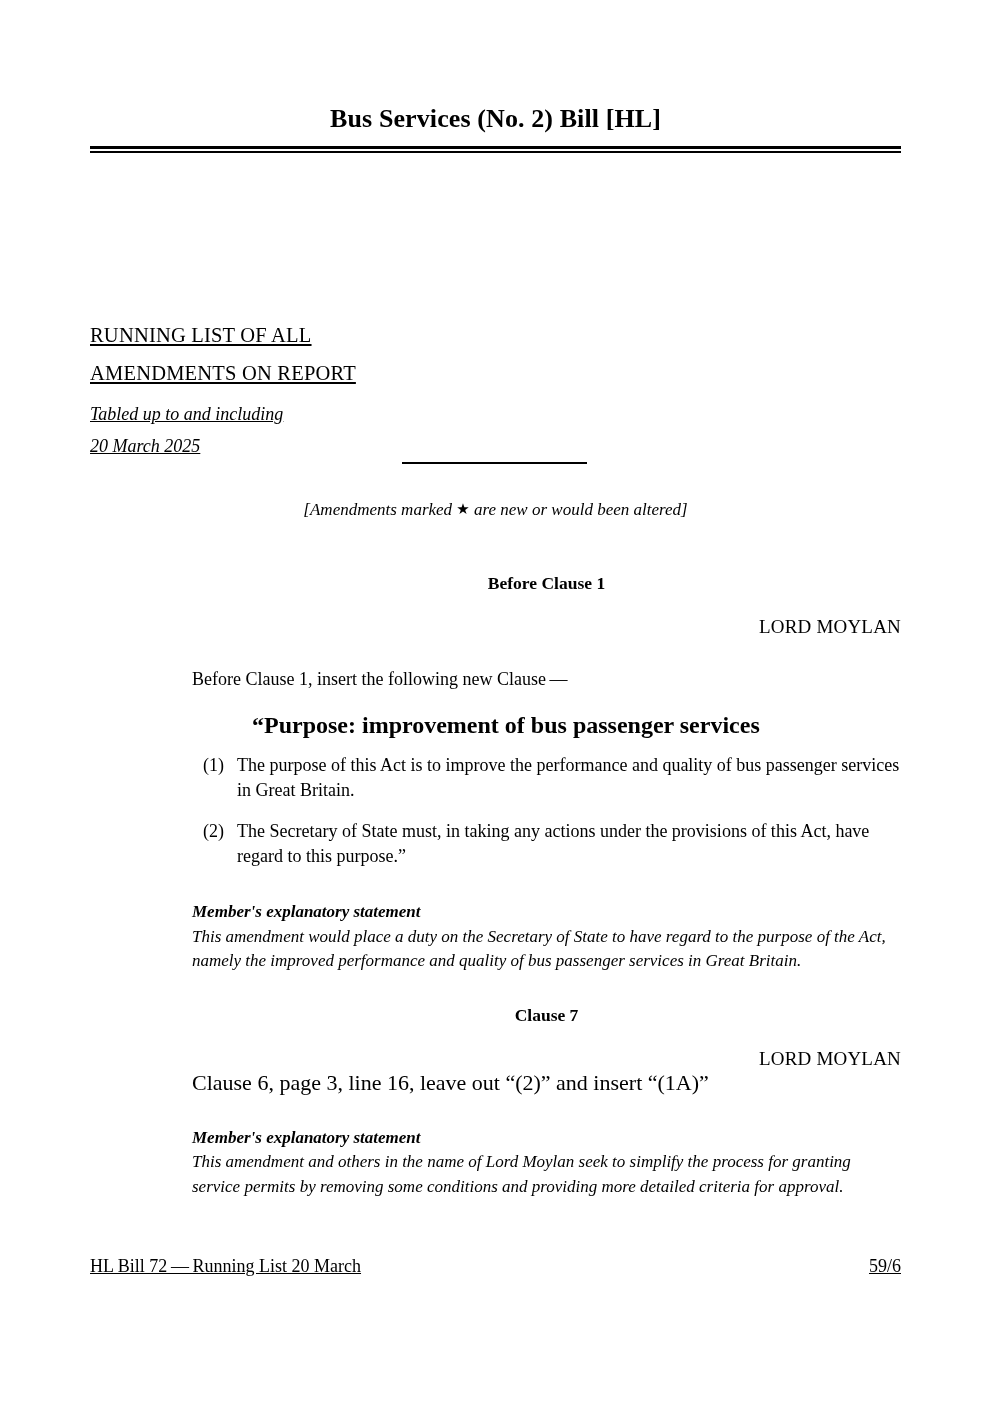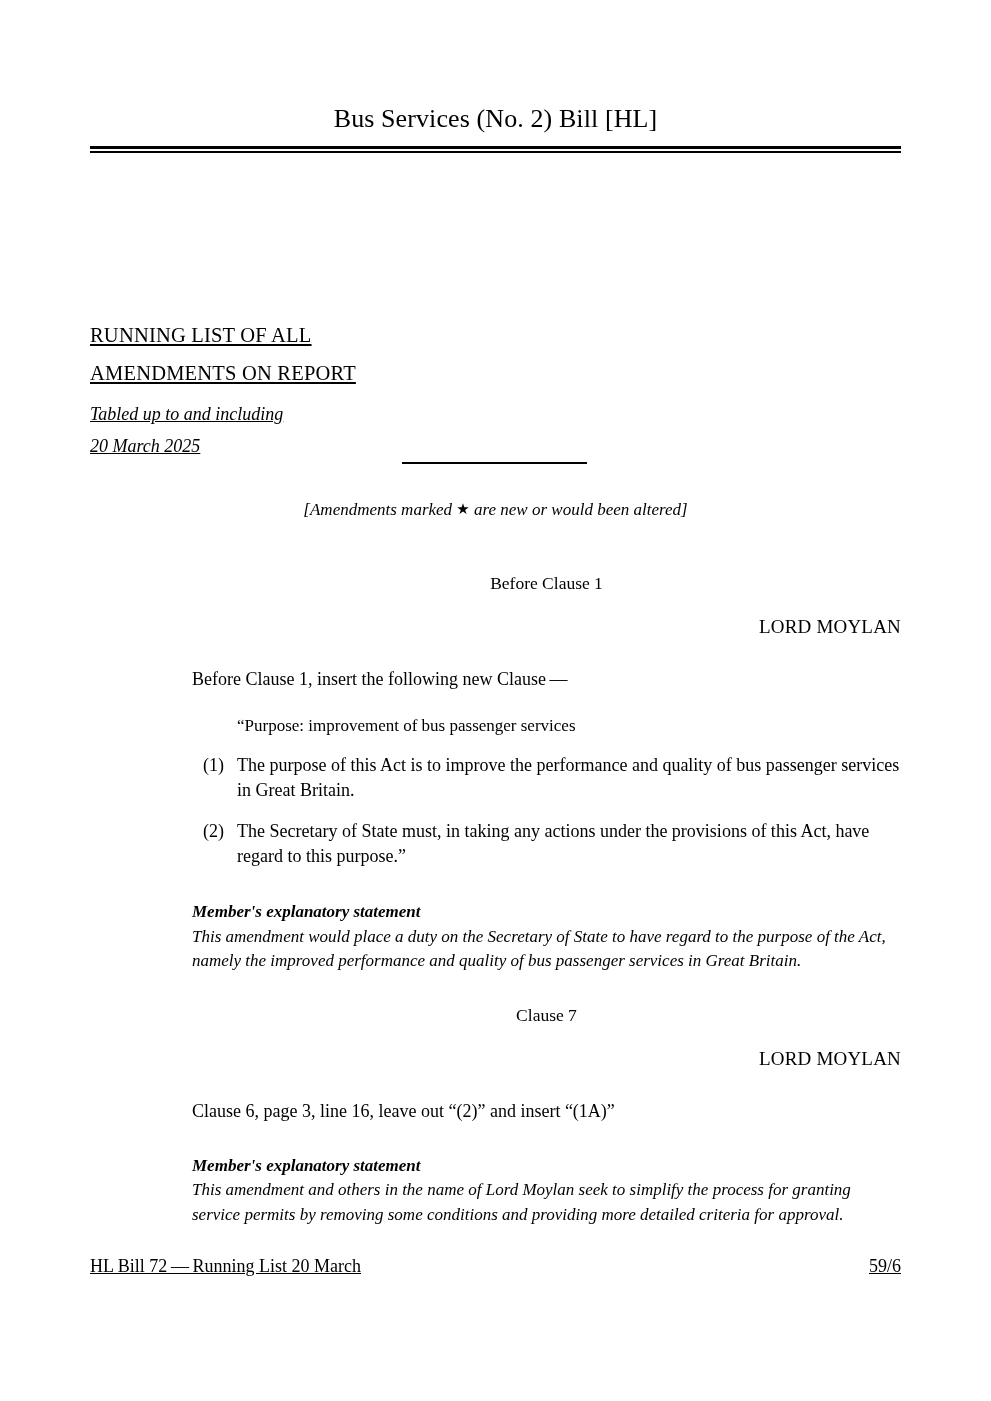--- a/index.html
+++ b/index.html
@@ -21,21 +21,21 @@
   }
 
   
   .bill-title {
     position: absolute;
     left: 90px;
     top: 104px;
     width: 811px;
     text-align: center;
     font-size: 26px;
-    font-weight: normal;
+    font-weight: bold;
     letter-spacing: 0.1px;
   }
   .title-rule {
     position: absolute;
     left: 90px;
     top: 146px;
     width: 811px;
   }
   .title-rule .thick {
     height: 3px;
@@ -102,39 +102,39 @@
   
   .body {
     position: absolute;
     left: 192px;
     top: 572px;
     width: 709px;
   }
   .amend-heading {
     text-align: center;
     font-size: 17.5px;
-    font-weight: normal;
+    font-weight: bold;
     line-height: 22px;
   }
   .member-name {
     text-align: right;
     font-size: 19px;
     line-height: 24px;
     margin-top: 21px;
     letter-spacing: 0.2px;
   }
   .amend-intro {
     font-size: 18px;
     line-height: 24px;
     margin-top: 28px;
   }
   .quoted-heading {
-    font-size: 17px;
-    font-weight: normal;
-    margin-left: 45px;
+    font-size: 24px;
+    font-weight: bold;
+    margin-left: 60px;
     margin-top: 23px;
     line-height: 23px;
   }
   .sub {
     display: flex;
     margin-top: 16px;
     font-size: 18px;
     line-height: 25px;
   }
   .sub .num {
@@ -157,23 +157,22 @@
     font-weight: bold;
     display: block;
   }
   .expl .expl-body {
     display: block;
   }
   .section-2 {
     margin-top: 30px;
   }
   .amend-line {
-    font-size: 18px;
+    font-size: 22px;
     line-height: 24px;
-    margin-top: 28px;
   }
 
   
   .footer {
     position: absolute;
     left: 90px;
     top: 1256px;
     width: 811px;
     display: flex;
     justify-content: space-between;

